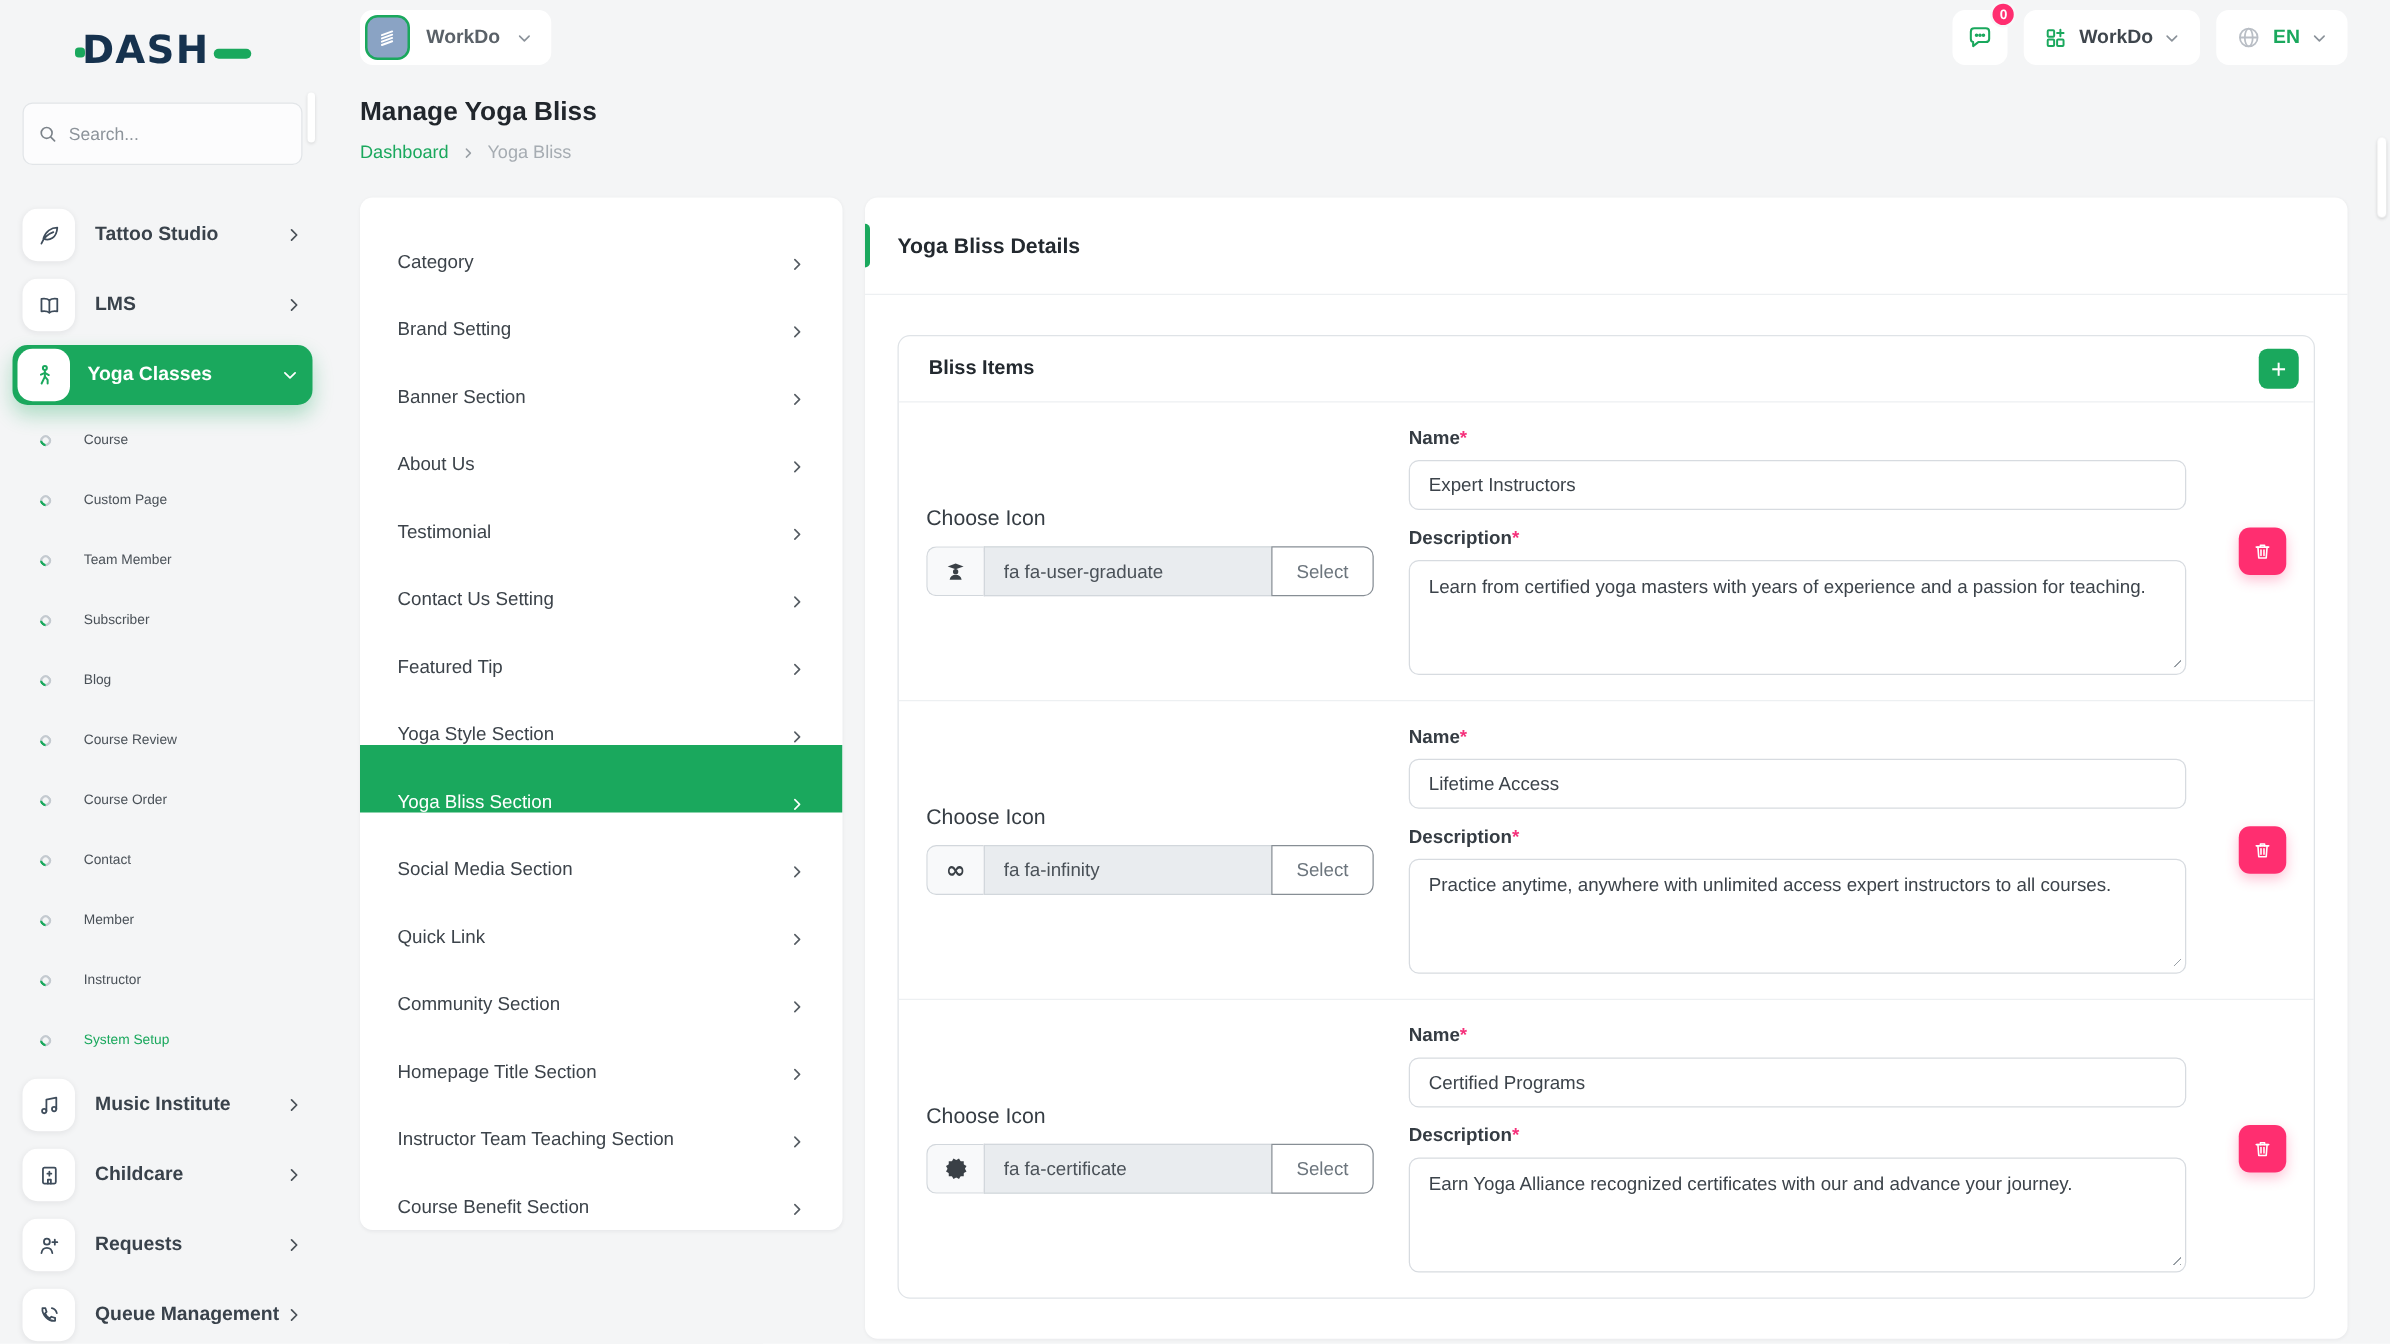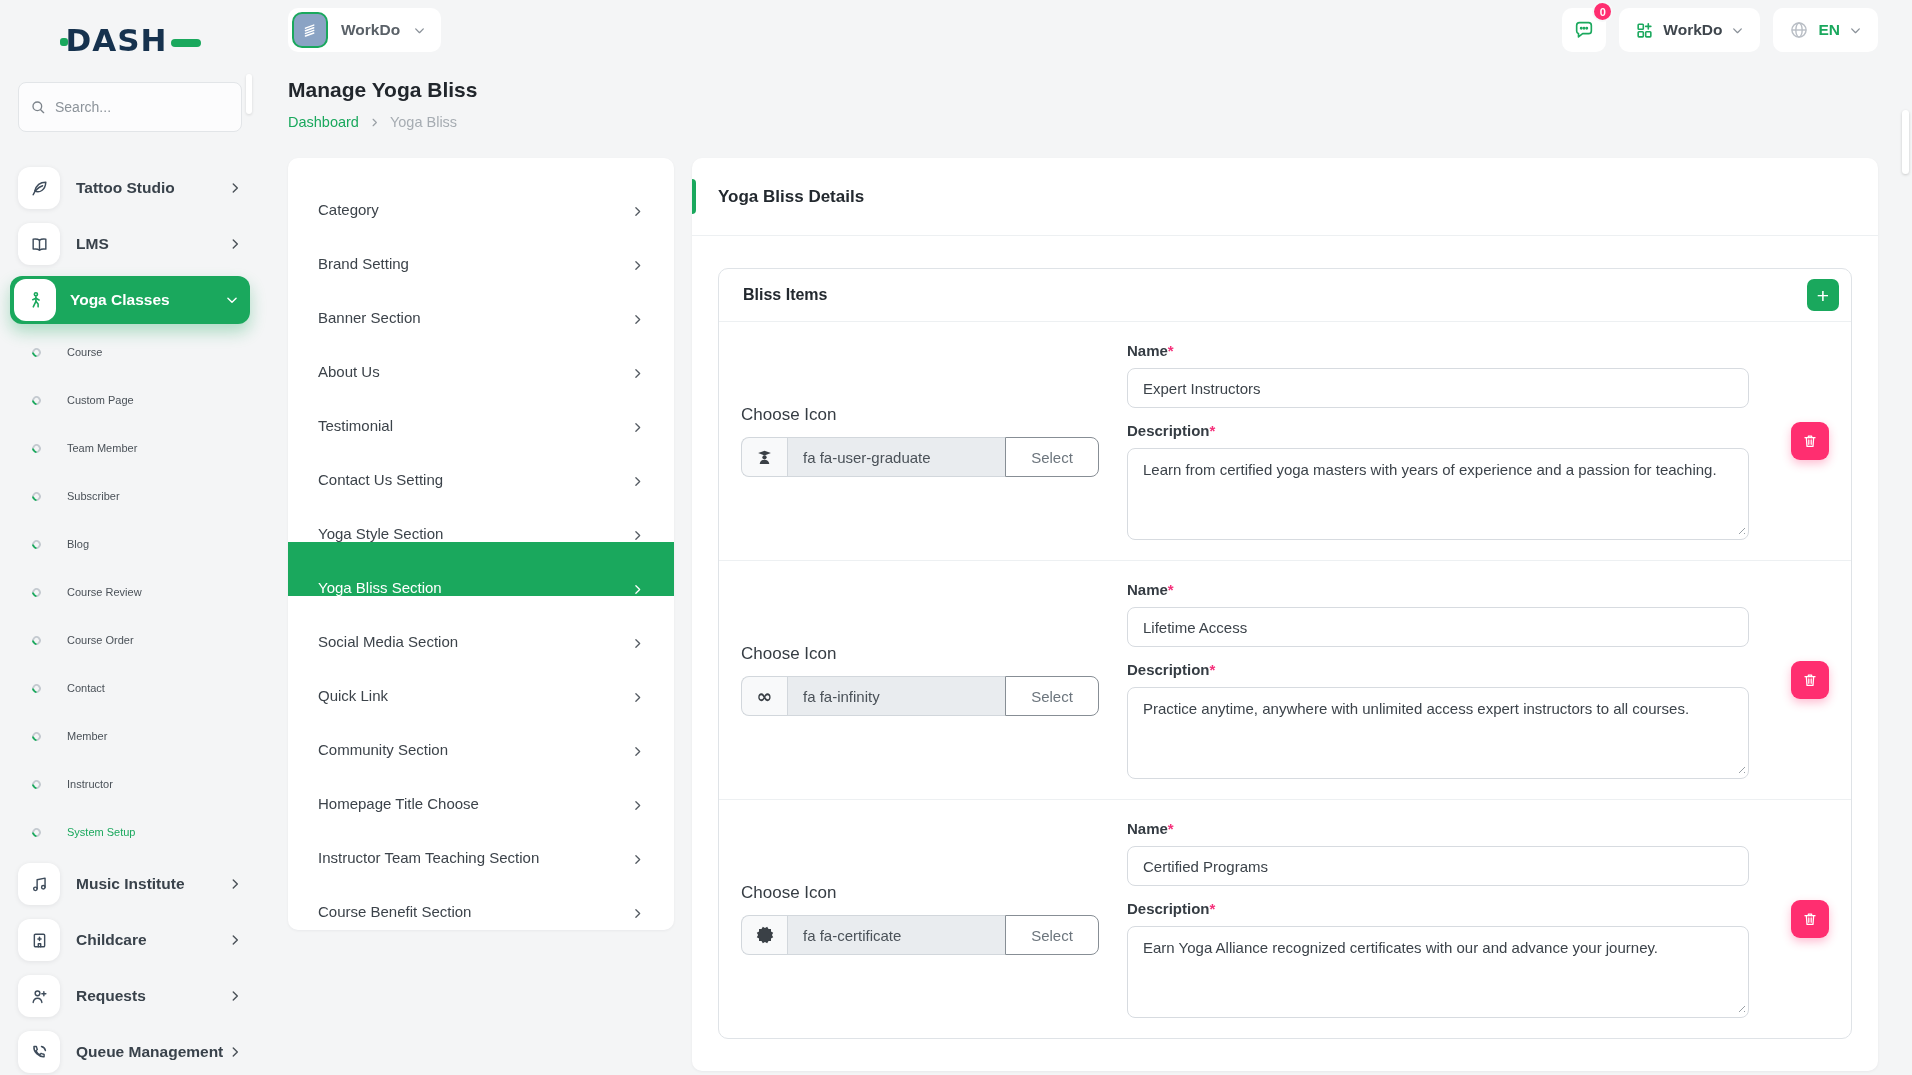--- a/index.html
+++ b/index.html
@@ -81,21 +81,21 @@
   .icon-col { width:358px; flex-shrink:0; align-self:center; }
   .choose-label { font-size:17px; font-weight:400; color:#353C43; margin-bottom:12px; }
   .icon-group { display:flex; height:40px; }
   .icon-addon { width:46px; background:#F8F9FA; border:1px solid #D2D7DC; border-right:none; border-radius:8px 0 0 8px; display:flex; align-items:center; justify-content:center; color:#3A4046; flex-shrink:0; }
   .infinity-glyph { font-family:"DejaVu Sans", sans-serif; font-size:19px; font-weight:700; color:#3A4046; line-height:1; }
   .cert-star { position:relative; width:15px; height:15px; }
   .cert-star i { position:absolute; inset:1.5px; background:#3A4046; }
   .cert-star i:nth-child(2) { transform:rotate(30deg); }
   .cert-star i:nth-child(3) { transform:rotate(60deg); }
   .icon-text { flex:1; min-width:0; background:#E9ECEF; border:1px solid #D2D7DC; border-right:none; color:#4A5158; font-size:15px; padding:0 15px; outline:none; font-family:inherit; }
-  .select-btn { width:94px; flex-shrink:0; background:#fff; border:1px solid #878E95; border-radius:0 8px 8px 0; color:#6C757D; font-size:15px; cursor:pointer; font-family:inherit; }
+  .select-btn { width:82px; flex-shrink:0; background:#fff; border:1px solid #878E95; border-radius:0 8px 8px 0; color:#6C757D; font-size:15px; cursor:pointer; font-family:inherit; }
 
   .fields-col { flex:1; min-width:0; }
   .field-group + .field-group { margin-top:14px; }
   .field-label { font-size:15px; font-weight:600; color:#353C43; margin-bottom:9px; }
   .req { color:#F5317B; }
   .text-input { width:100%; height:40px; border:1px solid #D7DBE0; border-radius:8px; padding:0 15px; font-size:15px; color:#3C434A; outline:none; font-family:inherit; background:#fff; }
   .ta-wrap { position:relative; }
   .text-area { width:100%; height:92px; border:1px solid #D7DBE0; border-radius:8px; padding:10px 15px; font-size:15px; color:#3C434A; outline:none; resize:none; font-family:inherit; line-height:1.5; background:#fff; display:block; }
   .ta-wrap::after { content:""; position:absolute; right:4px; bottom:6px; width:9px; height:9px; background:repeating-linear-gradient(135deg, #99A0A6 0 1px, transparent 1px 4px); clip-path:polygon(100% 0, 100% 100%, 0 100%); }
 
@@ -419,20 +419,28 @@
         </div>
       <div class="menu-item">
           <span>Contact Us Setting</span>
           <span class="menu-chev">
             <svg width="13" height="13" viewBox="0 0 24 24" fill="none" stroke="currentColor" stroke-width="2.4" stroke-linecap="round" stroke-linejoin="round">
               <path d="M9 5l7 7-7 7"></path>
             </svg>
           </span>
         </div>
       <div class="menu-item">
+          <span>Featured Tip</span>
+          <span class="menu-chev">
+            <svg width="13" height="13" viewBox="0 0 24 24" fill="none" stroke="currentColor" stroke-width="2.4" stroke-linecap="round" stroke-linejoin="round">
+              <path d="M9 5l7 7-7 7"></path>
+            </svg>
+          </span>
+        </div>
+      <div class="menu-item">
           <span>Yoga Style Section</span>
           <span class="menu-chev">
             <svg width="13" height="13" viewBox="0 0 24 24" fill="none" stroke="currentColor" stroke-width="2.4" stroke-linecap="round" stroke-linejoin="round">
               <path d="M9 5l7 7-7 7"></path>
             </svg>
           </span>
         </div>
       <div class="menu-item active">
           <span>Yoga Bliss Section</span>
           <span class="menu-chev">
@@ -459,21 +467,21 @@
         </div>
       <div class="menu-item">
           <span>Community Section</span>
           <span class="menu-chev">
             <svg width="13" height="13" viewBox="0 0 24 24" fill="none" stroke="currentColor" stroke-width="2.4" stroke-linecap="round" stroke-linejoin="round">
               <path d="M9 5l7 7-7 7"></path>
             </svg>
           </span>
         </div>
       <div class="menu-item">
-          <span>Homepage Title Choose</span>
+          <span>Homepage Title Section</span>
           <span class="menu-chev">
             <svg width="13" height="13" viewBox="0 0 24 24" fill="none" stroke="currentColor" stroke-width="2.4" stroke-linecap="round" stroke-linejoin="round">
               <path d="M9 5l7 7-7 7"></path>
             </svg>
           </span>
         </div>
       <div class="menu-item">
           <span>Instructor Team Teaching Section</span>
           <span class="menu-chev">
             <svg width="13" height="13" viewBox="0 0 24 24" fill="none" stroke="currentColor" stroke-width="2.4" stroke-linecap="round" stroke-linejoin="round">

